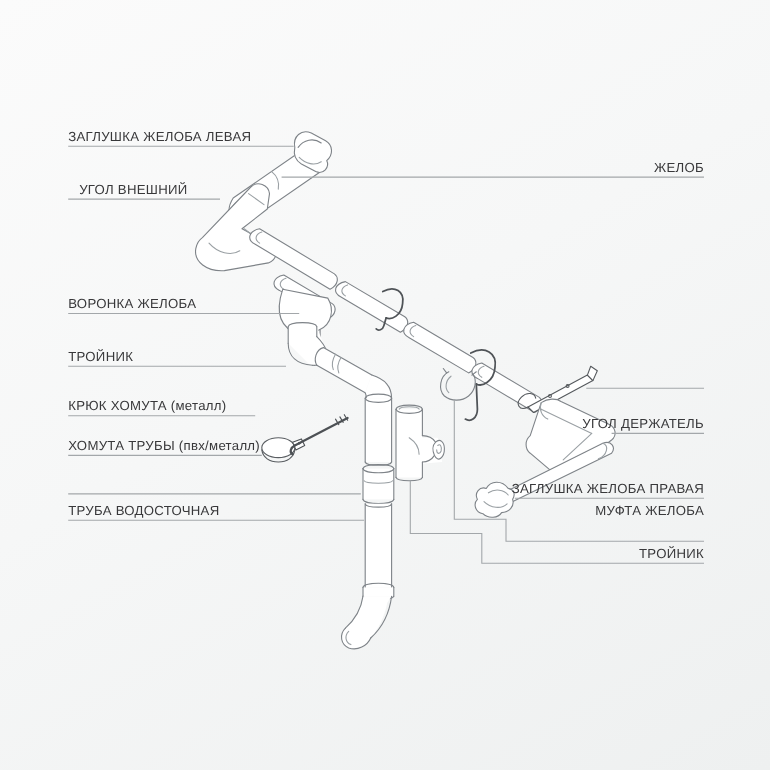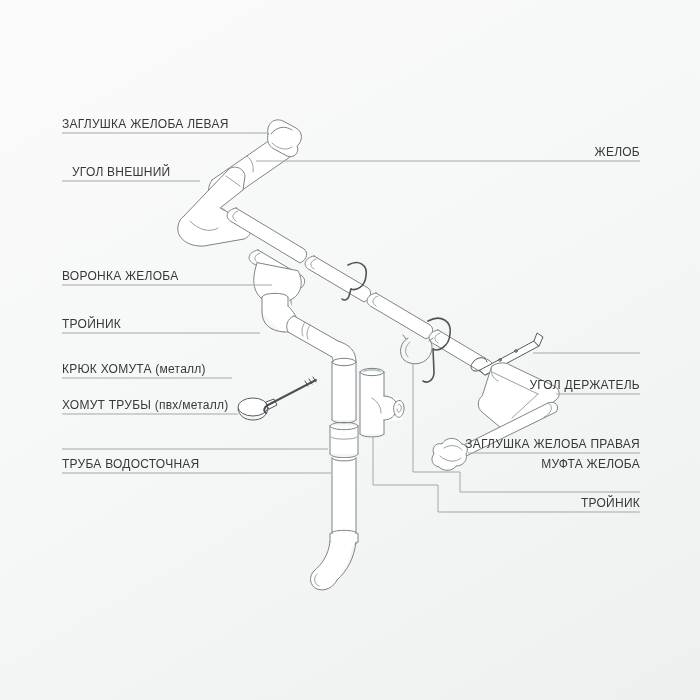--- a/index.html
+++ b/index.html
@@ -198,21 +198,21 @@
       <path d="M413 363 V472 H460 V492 H640"></path>
       <path d="M373 437 V485 H438 V512 H640"></path>
     </g>
   </svg>
 
   <div class="lbl" style="left:62px;top:118px">ЗАГЛУШКА ЖЕЛОБА ЛЕВАЯ</div>
   <div class="lbl" style="left:72px;top:166px">УГОЛ ВНЕШНИЙ</div>
   <div class="lbl" style="left:62px;top:270px">ВОРОНКА ЖЕЛОБА</div>
   <div class="lbl" style="left:62px;top:318px">ТРОЙНИК</div>
   <div class="lbl" style="left:62px;top:363px">КРЮК ХОМУТА (металл)</div>
-  <div class="lbl" style="left:62px;top:399px">ХОМУТ ТРУБЫ (пвх/металл)</div>
+  <div class="lbl" style="left:62px;top:399px">ХОМУТА ТРУБЫ (пвх/металл)</div>
   <div class="lbl" style="left:62px;top:458px">ТРУБА ВОДОСТОЧНАЯ</div>
 
   <div class="lbl right" style="right:60px;top:146px">ЖЕЛОБ</div>
   <div class="lbl right" style="right:60px;top:379px">УГОЛ ДЕРЖАТЕЛЬ</div>
   <div class="lbl right" style="right:60px;top:438px">ЗАГЛУШКА ЖЕЛОБА ПРАВАЯ</div>
   <div class="lbl right" style="right:60px;top:458px">МУФТА ЖЕЛОБА</div>
   <div class="lbl right" style="right:60px;top:497px">ТРОЙНИК</div>
 </div>
 
 </body></html>

